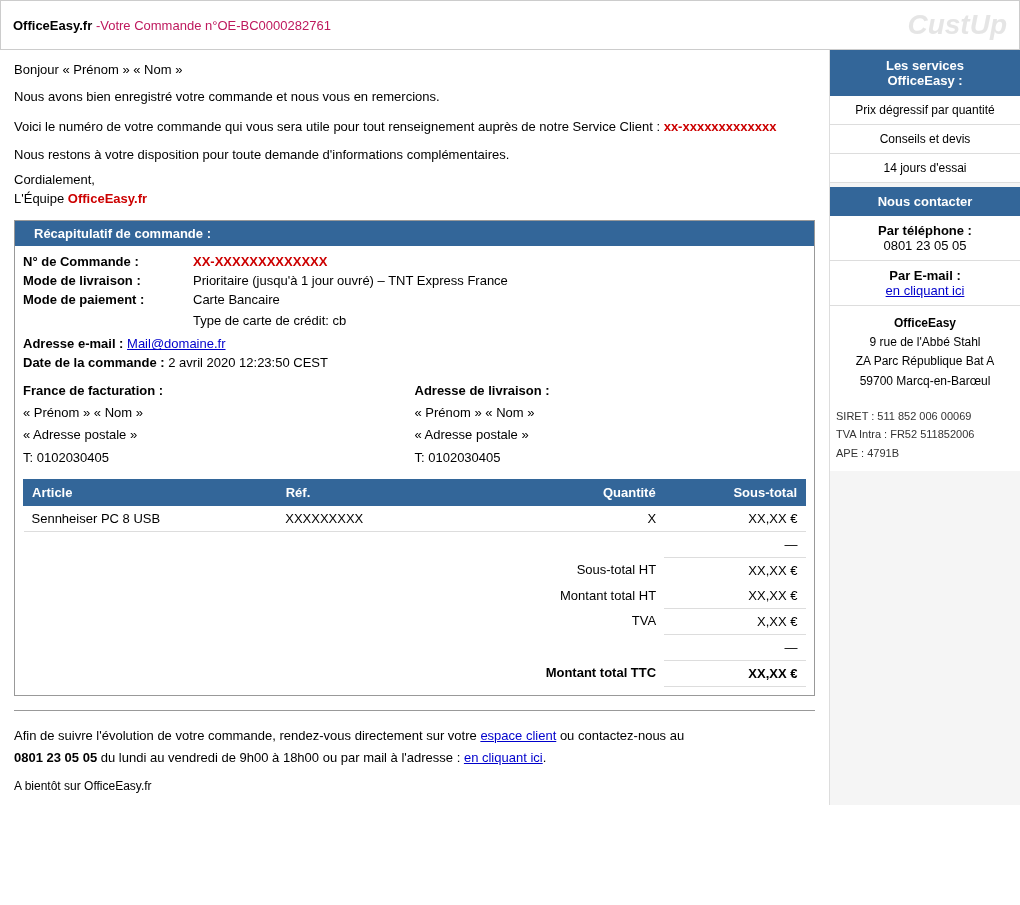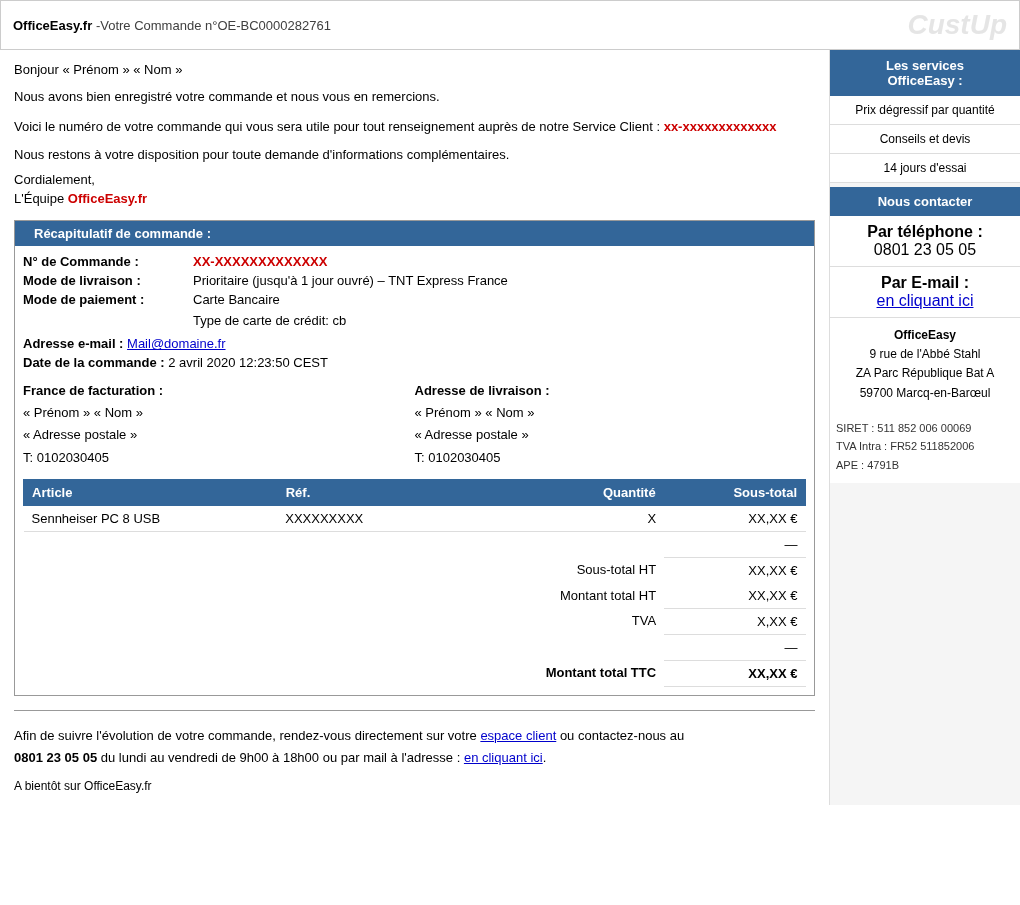--- a/index.html
+++ b/index.html
@@ -61,32 +61,32 @@
 
     .footer-text { font-size: 13px; line-height: 1.7; margin-bottom: 10px; }
     .footer-text a { color: #0000cc; }
     .footer-text .phone-bold { font-weight: bold; }
     .goodbye { font-size: 12px; }
 
     
     .sidebar-title { background: #336699; color: #fff; text-align: center; padding: 8px 24px; font-weight: bold; font-size: 13px; }
     .sidebar-item { background: #fff; border-bottom: 1px solid #ddd; padding: 7px 6px; text-align: center; font-size: 12px; color: #000; }
     .sidebar-contact { background: #336699; color: #fff; text-align: center; padding: 7px 6px; font-weight: bold; font-size: 13px; margin-top: 4px; }
-    .sidebar-contact-block { background: #fff; padding: 7px 6px; text-align: center; font-size: 16px; border-bottom: 1px solid #ddd; }
+    .sidebar-contact-block { background: #fff; padding: 7px 6px; text-align: center; font-size: 13px; border-bottom: 1px solid #ddd; }
     .sidebar-contact-block a { color: #0000cc; }
     .sidebar-address { background: #fff; padding: 8px 6px; text-align: center; font-size: 12px; line-height: 1.6; }
     .sidebar-legal { background: #fff; padding: 8px 6px; font-size: 11px; color: #333; line-height: 1.7; }
   </style>
 </head>
 <body>
 
 <div id="header">
   <span>
     <strong><span>OfficeEasy.fr</span></strong>
-    <span style="font-size:13px;font-weight:normal;color:#404040;">-Votre Commande n°OE-BC0000282761</span>
+    <span style="font-size:13px;font-weight:normal;color:#be185d;">-Votre Commande n°OE-BC0000282761</span>
   </span>
   <span class="watermark">CustUp</span>
 </div>
 
 <div id="layout">
 
   <div id="main">
 
     <p class="greeting">Bonjour « Prénom » « Nom »</p>
 

